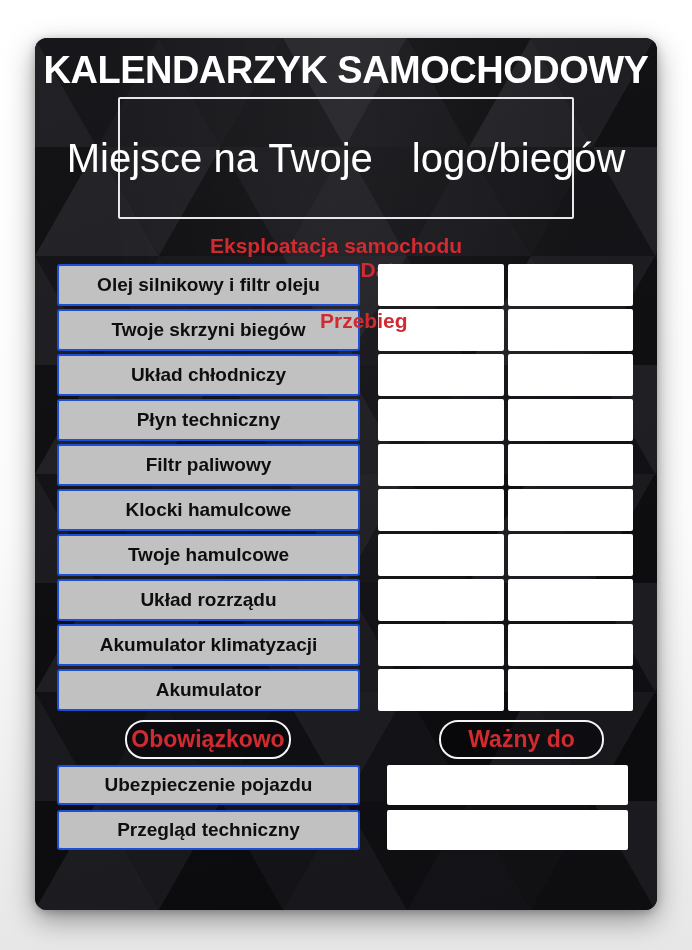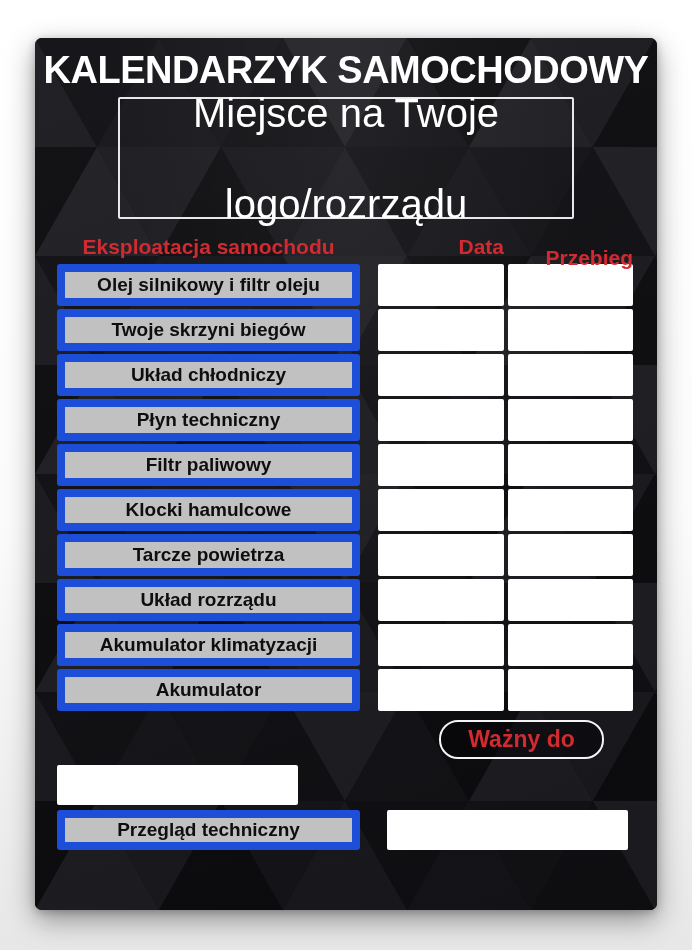--- a/index.html
+++ b/index.html
@@ -7,58 +7,58 @@
   body {
     font-family: "Liberation Sans", sans-serif;
     background: linear-gradient(180deg, #ffffff 0%, #fbfbfb 55%, #e7e7e8 100%);
     overflow: hidden;
   }
   .card {
     position: relative;
     width: 622px; height: 872px;
     margin: 38px auto 0;
     background: var(--card-bg, #121215);
-    border-radius: 7px;
+    border-radius: 12px;
     box-shadow: 0 10px 28px rgba(0,0,0,.38), 0 2px 8px rgba(0,0,0,.22);
     overflow: hidden;
   }
   svg.pattern { position: absolute; inset: 0; display: block; }
   .card::before {
     content: ""; position: absolute; inset: 0; z-index: 1; pointer-events: none;
     background: radial-gradient(ellipse at 50% 10%, rgba(255,255,255,.045), rgba(0,0,0,0) 55%),
                 linear-gradient(160deg, rgba(255,255,255,.03), rgba(0,0,0,.14));
   }
   .content { position: relative; z-index: 2; padding-top: 12px; height: 100%; }
 
   h1.title {
     color: #ffffff; font-size: 38px; font-weight: 700;
     letter-spacing: -0.5px; text-align: center; line-height: 40px;
     white-space: nowrap;
   }
   .logo-box {
     width: 456px; height: 122px; margin: 7px auto 15px;
     border: 2px solid #e8e8e8; border-radius: 2px;
-    display: flex; flex-direction: column; align-items: center; justify-content: center;
+    display: flex; align-items: center; justify-content: center;
     color: #ffffff; font-size: 40px; font-weight: 400; line-height: 1.3;
     white-space: nowrap;
     gap: 39px;
   }
 
-  .thead { display: flex; align-items: center; padding: 0 24px 0 22px; margin-top: 14px; height: 26px; }
+  .thead { display: flex; align-items: center; padding: 0 24px 0 22px; margin-top: 14px; height: 26px; flex-direction: column; }
   .thead .h-label   { width: 303px; margin-right: 18px; text-align: center; }
   .thead .h-date    { width: 126px; margin-right: 4px;  text-align: right; }
   .thead .h-mileage { width: 125px; text-align: right; transform: translateY(-5px); margin-top: 32px; }
   .red { color: var(--accent, #d12a31); font-weight: 700; font-size: 21px; white-space: nowrap; }
 
   .rows { margin-top: 4px; }
   .row { display: flex; padding: 0 24px 0 22px; margin-bottom: 3px; height: 42px; }
   .lbl {
     width: 303px; margin-right: 18px;
     background: var(--label-bg, #c1c1c1);
-    border: 8px solid #1d4ed8; border-radius: 3px;
+    border: 2px solid #1d4ed8; border-radius: 3px;
     display: flex; align-items: center; justify-content: center;
     font-weight: 700; font-size: 19px; color: #0e0e0e; white-space: nowrap;
   }
   input.cell {
     width: 126px; margin-right: 4px; height: 42px;
     background: var(--cell-bg, #ffffff); border: none; border-radius: 2px;
     font: inherit; font-size: 18px; padding: 0 8px; outline: none; color: #222;
   }
   input.cell.last { width: 125px; margin-right: 0; }
 
@@ -209,21 +209,21 @@
       <polygon points="558,981 620,872 682,981" fill="#0c0c0f"></polygon>
       <polygon points="620,872 744,872 682,981" fill="#15151a"></polygon>
       <polygon points="682,981 744,872 806,981" fill="#1a1a1f"></polygon>
     </svg>
 
   <div class="content">
     <h1 class="title">KALENDARZYK SAMOCHODOWY</h1>
 
     <div class="logo-box">
       <span>Miejsce na Twoje</span>
-      <span>logo/rozrządu</span>
+      <span>logo/biegów</span>
     </div>
 
     <div class="thead">
       <div class="h-label red">Eksploatacja samochodu</div>
       <div class="h-date red">Data</div>
       <div class="h-mileage red">Przebieg</div>
     </div>
 
     <div class="rows" id="rows">
         <div class="row">
@@ -250,21 +250,21 @@
           <div class="lbl">Filtr paliwowy</div>
           <input type="text" class="cell" value="" style="">
           <input type="text" class="cell last" value="" style="">
         </div>
         <div class="row">
           <div class="lbl">Klocki hamulcowe</div>
           <input type="text" class="cell" value="" style="">
           <input type="text" class="cell last" value="" style="">
         </div>
         <div class="row">
-          <div class="lbl">Tarcze powietrza</div>
+          <div class="lbl">Twoje hamulcowe</div>
           <input type="text" class="cell" value="" style="">
           <input type="text" class="cell last" value="" style="">
         </div>
         <div class="row">
           <div class="lbl">Układ rozrządu</div>
           <input type="text" class="cell" value="" style="">
           <input type="text" class="cell last" value="" style="">
         </div>
         <div class="row">
           <div class="lbl">Akumulator klimatyzacji</div>
@@ -272,27 +272,31 @@
           <input type="text" class="cell last" value="" style="">
         </div>
         <div class="row">
           <div class="lbl">Akumulator</div>
           <input type="text" class="cell" value="" style="">
           <input type="text" class="cell last" value="" style="">
         </div>
       </div>
 
     <div class="pills-row">
+      <div class="pill pill-mand">
+        <span class="red">Obowiązkowo</span>
+      </div>
       <div class="pill pill-valid">
         <span class="red">Ważny do</span>
       </div>
     </div>
 
     <div class="rows bottom" id="mrows">
         <div class="row b">
+          <div class="lbl">Ubezpieczenie pojazdu</div>
           <input type="text" class="cell wide" value="" style="">
         </div>
         <div class="row b">
           <div class="lbl">Przegląd techniczny</div>
           <input type="text" class="cell wide" value="" style="">
         </div>
       </div>
   </div>
 </div>
 

